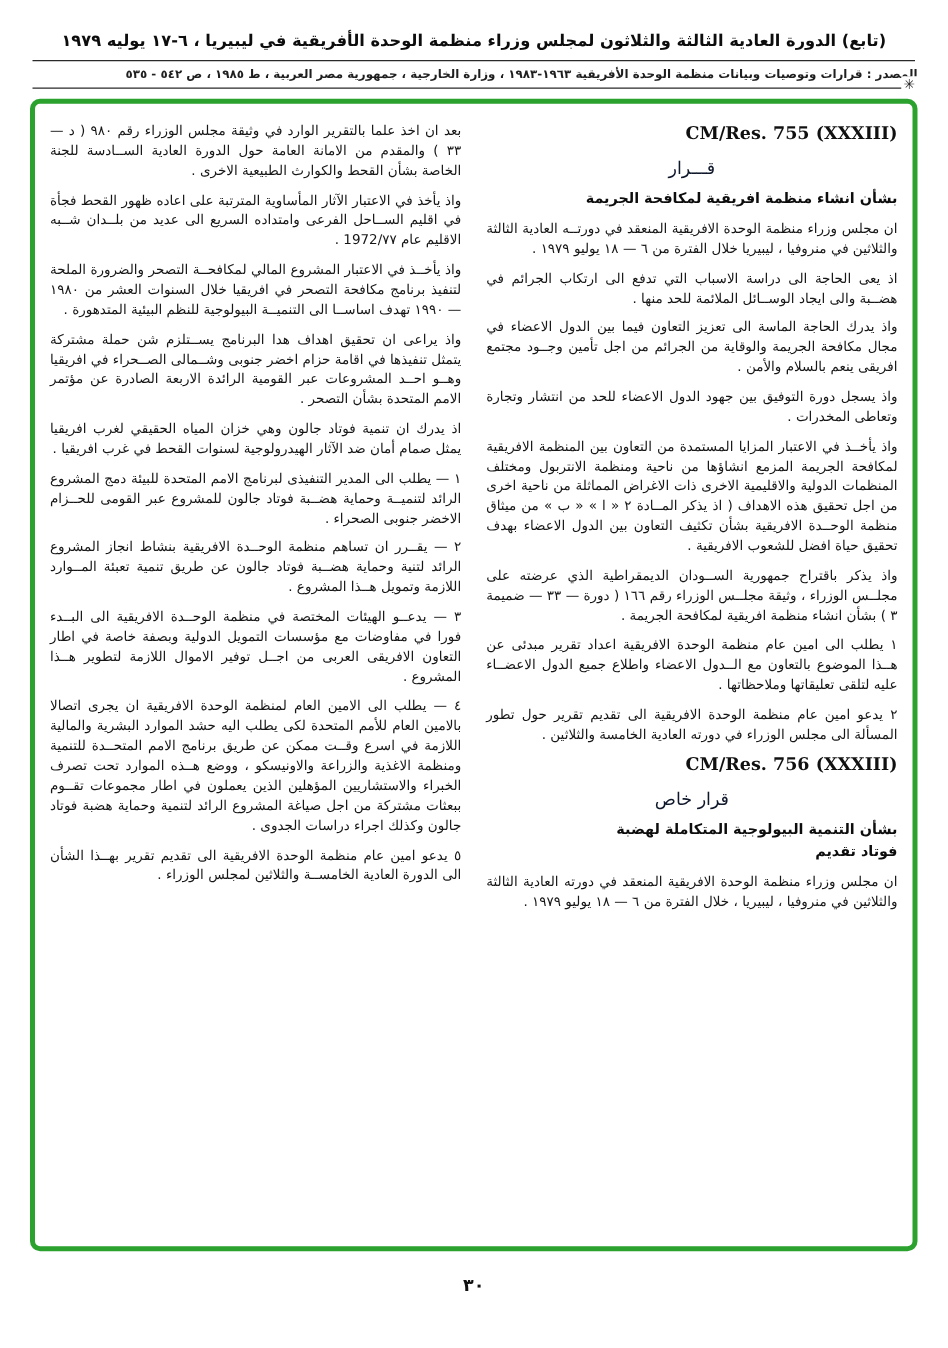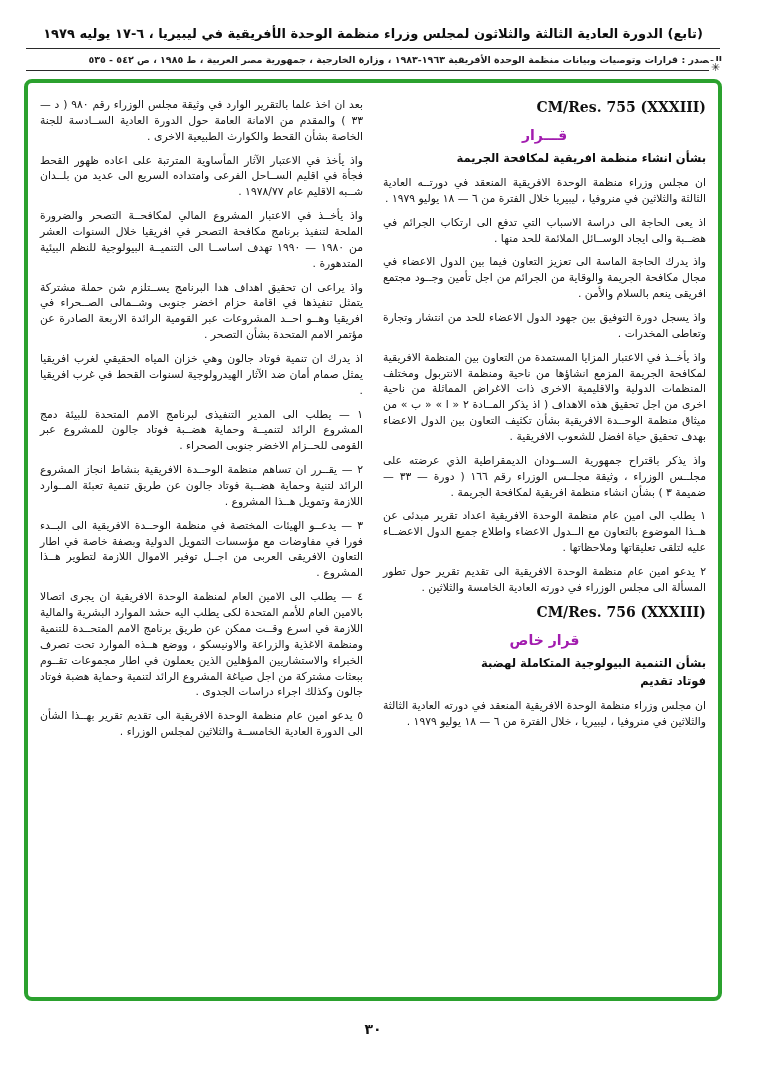--- a/index.html
+++ b/index.html
@@ -6,21 +6,21 @@
   html,body { background:#ffffff; }
   body {
     width:758px; height:1078px;
     font-family:"DejaVu Sans", sans-serif;
     color:#1b1b1b;
     overflow:hidden;
   }
   .page {
     position:relative;
     width:758px; height:788px;
-    padding:26px 36px 0 24px;
+    padding:26px 24px 0 24px;
     direction:rtl;
     background:#ffffff;
   }
   
   .doc-header { margin-bottom:8px; }
   .doc-title {
     text-align:center;
     font-weight:bold;
     font-size:13px;
     letter-spacing:0.2px;
@@ -70,23 +70,23 @@
     text-align:right;
     font-family:"DejaVu Serif", serif;
     font-size:14px;
     font-weight:bold;
     color:#101010;
     margin:2px 0 12px 0;
   }
   .res-code.second { margin-top:4px; }
   .res-title {
     text-align:center;
-    font-weight:bold;
+    font-weight:normal;
     font-size:14px;
-    color:#a21caf;
+    color:#0f172a;
     margin:4px 0 8px 0;
     letter-spacing:1px;
   }
   .res-subtitle {
     text-align:right;
     font-weight:bold;
     font-size:11.5px;
     color:#0d0d0d;
     margin:0 0 10px 0;
   }
@@ -141,21 +141,21 @@
         <div class="res-code second">CM/Res. 756 (XXXIII)</div>
         <div class="res-title">قرار خاص</div>
         <div class="res-subtitle tight">بشأن التنمية البيولوجية المتكاملة لهضبة</div>
         <div class="res-subtitle">فوتاد تقديم</div>
 
         <p class="body-par">ان مجلس وزراء منظمة الوحدة الافريقية المنعقد في دورته العادية الثالثة والثلاثين في منروفيا ، ليبيريا ، خلال الفترة من ٦ — ١٨ يوليو ١٩٧٩ .</p>
       </section>
 
       <section class="col">
         <p class="body-par">بعد ان اخذ علما بالتقرير الوارد في وثيقة مجلس الوزراء رقم ٩٨٠ ( د — ٣٣ ) والمقدم من الامانة العامة حول الدورة العادية الســادسة للجنة الخاصة بشأن القحط والكوارث الطبيعية الاخرى .</p>
-        <p class="body-par">واذ يأخذ في الاعتبار الآثار المأساوية المترتبة على اعاده ظهور القحط فجأة في اقليم الســاحل الفرعى وامتداده السريع الى عديد من بلــدان شــبه الاقليم عام ١٩٧٨/٧٧ .</p>
+        <p class="body-par">واذ يأخذ في الاعتبار الآثار المأساوية المترتبة على اعاده ظهور القحط فجأة في اقليم الســاحل الفرعى وامتداده السريع الى عديد من بلــدان شــبه الاقليم عام 1972/٧٧ .</p>
         <p class="body-par">واذ يأخــذ في الاعتبار المشروع المالي لمكافحــة التصحر والضرورة الملحة لتنفيذ برنامج مكافحة التصحر في افريقيا خلال السنوات العشر من ١٩٨٠ — ١٩٩٠ تهدف اساســا الى التنميــة البيولوجية للنظم البيئية المتدهورة .</p>
         <p class="body-par">واذ يراعى ان تحقيق اهداف هدا البرنامج يســتلزم شن حملة مشتركة يتمثل تنفيذها في اقامة حزام اخضر جنوبى وشــمالى الصــحراء في افريقيا وهــو احــد المشروعات عبر القومية الرائدة الاربعة الصادرة عن مؤتمر الامم المتحدة بشأن التصحر .</p>
         <p class="body-par">اذ يدرك ان تنمية فوتاد جالون وهي خزان المياه الحقيقي لغرب افريقيا يمثل صمام أمان ضد الآثار الهيدرولوجية لسنوات القحط في غرب افريقيا .</p>
         <p class="body-par">١ — يطلب الى المدير التنفيذى لبرنامج الامم المتحدة للبيئة دمج المشروع الرائد لتنميــة وحماية هضــبة فوتاد جالون للمشروع عبر القومى للحــزام الاخضر جنوبى الصحراء .</p>
         <p class="body-par">٢ — يقــرر ان تساهم منظمة الوحــدة الافريقية بنشاط انجاز المشروع الرائد لتنية وحماية هضــبة فوتاد جالون عن طريق تنمية تعبئة المــوارد اللازمة وتمويل هــذا المشروع .</p>
         <p class="body-par">٣ — يدعــو الهيئات المختصة في منظمة الوحــدة الافريقية الى البــدء فورا في مفاوضات مع مؤسسات التمويل الدولية وبصفة خاصة في اطار التعاون الافريقى العربى من اجــل توفير الاموال اللازمة لتطوير هــذا المشروع .</p>
         <p class="body-par">٤ — يطلب الى الامين العام لمنظمة الوحدة الافريقية ان يجرى اتصالا بالامين العام للأمم المتحدة لكى يطلب اليه حشد الموارد البشرية والمالية اللازمة في اسرع وقــت ممكن عن طريق برنامج الامم المتحــدة للتنمية ومنظمة الاغذية والزراعة والاونيسكو ، ووضع هــذه الموارد تحت تصرف الخبراء والاستشاريين المؤهلين الذين يعملون في اطار مجموعات تقــوم ببعثات مشتركة من اجل صياغة المشروع الرائد لتنمية وحماية هضبة فوتاد جالون وكذلك اجراء دراسات الجدوى .</p>
         <p class="body-par">٥ يدعو امين عام منظمة الوحدة الافريقية الى تقديم تقرير بهــذا الشأن الى الدورة العادية الخامســة والثلاثين لمجلس الوزراء .</p>
       </section>
 

